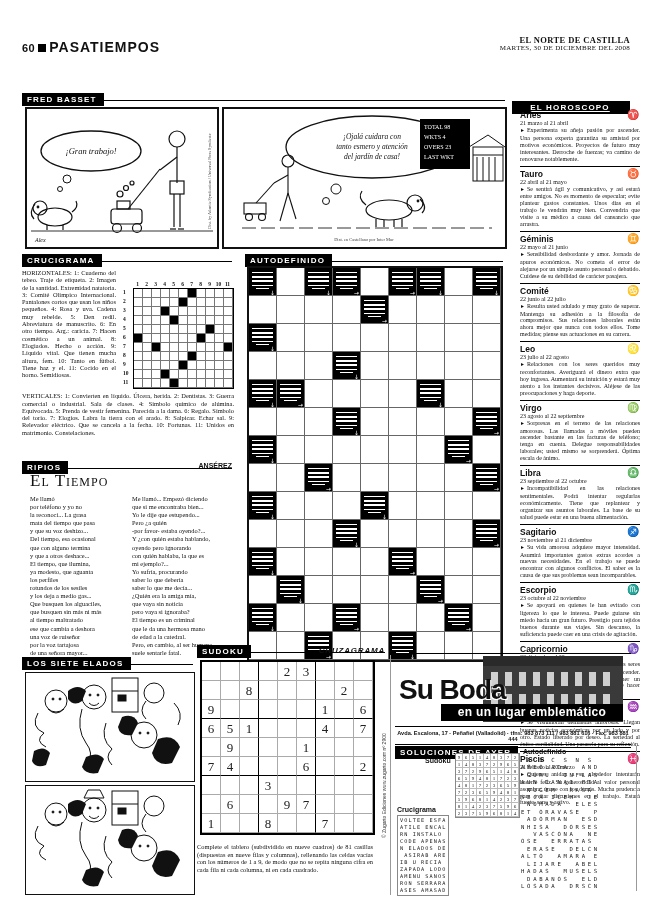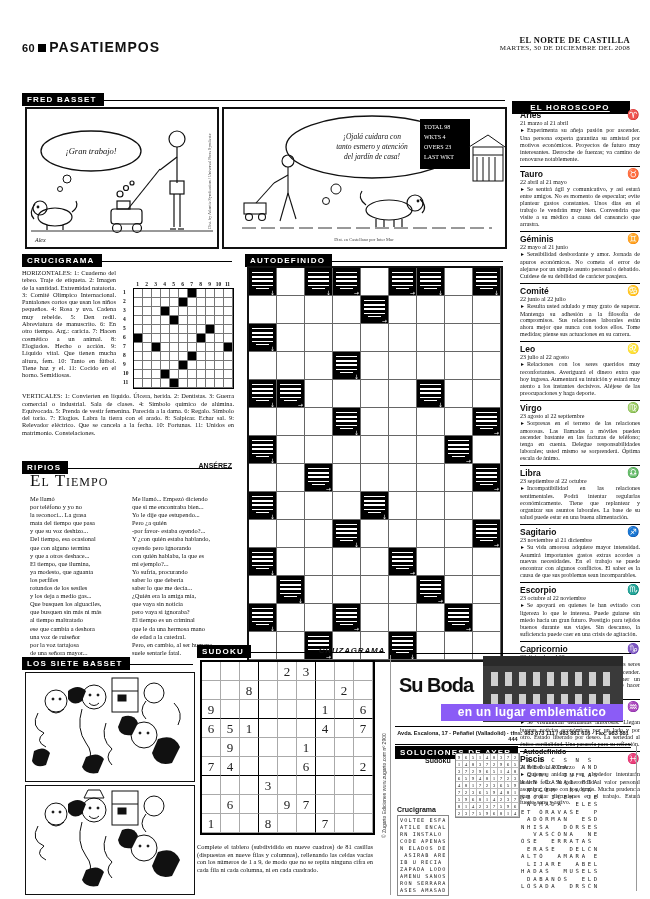--- a/index.html
+++ b/index.html
@@ -71,23 +71,23 @@
   #sud-grid .c.bb{border-bottom:1.6px solid #000;}
   .sud-instr{font-size:6.4px;line-height:7.6px;text-align:justify;}
   .vcopy{font-size:5px;font-family:"Liberation Sans",sans-serif;color:#333;
          transform:rotate(-90deg);transform-origin:left top;white-space:nowrap;}
   
   .ad{left:395px;top:653px;width:236px;height:90px;border-top:1px solid #000;
       border-bottom:4px double #000;overflow:hidden;}
   .ad .hotel{position:absolute;left:6px;top:4px;font-style:italic;font-size:16px;
       font-weight:bold;letter-spacing:1px;text-shadow:1px 1px 0 #fff,-1px -1px 0 #fff;z-index:3;}
   .ad .boda{position:absolute;left:4px;top:20px;font-family:"Liberation Sans",sans-serif;
-      font-weight:bold;font-size:20px;letter-spacing:-1px;z-index:3;
+      font-weight:bold;font-size:28px;letter-spacing:-1px;z-index:3;
       text-shadow:1px 1px 0 #fff,-1px 1px 0 #fff;}
-  .ad .bar{position:absolute;left:46px;top:50px;width:182px;height:17px;background:#8b5cf6;
+  .ad .bar{position:absolute;left:46px;top:50px;width:182px;height:17px;background:#000000;
       color:#fff;font-family:"Liberation Sans",sans-serif;font-weight:bold;font-size:12px;
       text-align:center;line-height:17px;z-index:3;letter-spacing:.3px;}
   .ad .addr{position:absolute;left:0;top:72px;width:236px;font-family:"Liberation Sans",sans-serif;
       font-weight:bold;font-size:5.6px;text-align:center;border-top:1px solid #000;padding-top:3px;}
   .ad .bldg{position:absolute;left:88px;top:2px;z-index:1;}
   
   .sol-lbl{font-family:"Liberation Sans",sans-serif;font-weight:bold;font-size:7px;}
   #solsud-grid{display:grid;grid-template-columns:repeat(9,7px);grid-auto-rows:7px;
       border:1px solid #888;width:63px;background:#fff;}
   #solsud-grid .c{border-right:.4px solid #bbb;border-bottom:.4px solid #bbb;
@@ -768,21 +768,21 @@
         <div class="scr"></div>
         <div class="scr2"></div>
         <span class="arr">↓</span>
       </div>
       <div class="c"></div>
       <div class="c"></div>
       <div class="c"></div>
     </div>
 
   <div class="abs tagline" style="left:22px;top:664px;width:171px;"></div>
-  <div class="abs tag" style="left:22px;top:657px;">LOS SIETE BASSET</div>
+  <div class="abs tag" style="left:22px;top:657px;">LOS SIETE ELADOS</div>
   <div class="abs errbox" style="left:25px;top:672px;width:168px;height:108px;">
     <svg width="168" height="108" viewBox="0 0 168 108">
       <g stroke="#111" fill="none" stroke-width="1">
         <rect x="86" y="5" width="26" height="34"></rect>
           <line x1="86" y1="18" x2="112" y2="18"></line>
           <rect x="92" y="22" width="8" height="6" fill="#111"></rect>
         <circle cx="30" cy="28" r="11"></circle>
           <circle cx="27" cy="26" r="1" fill="#111"></circle>
           <circle cx="34" cy="26" r="1" fill="#111"></circle>
         <path d="M22,36 q8,8 16,0"></path>

